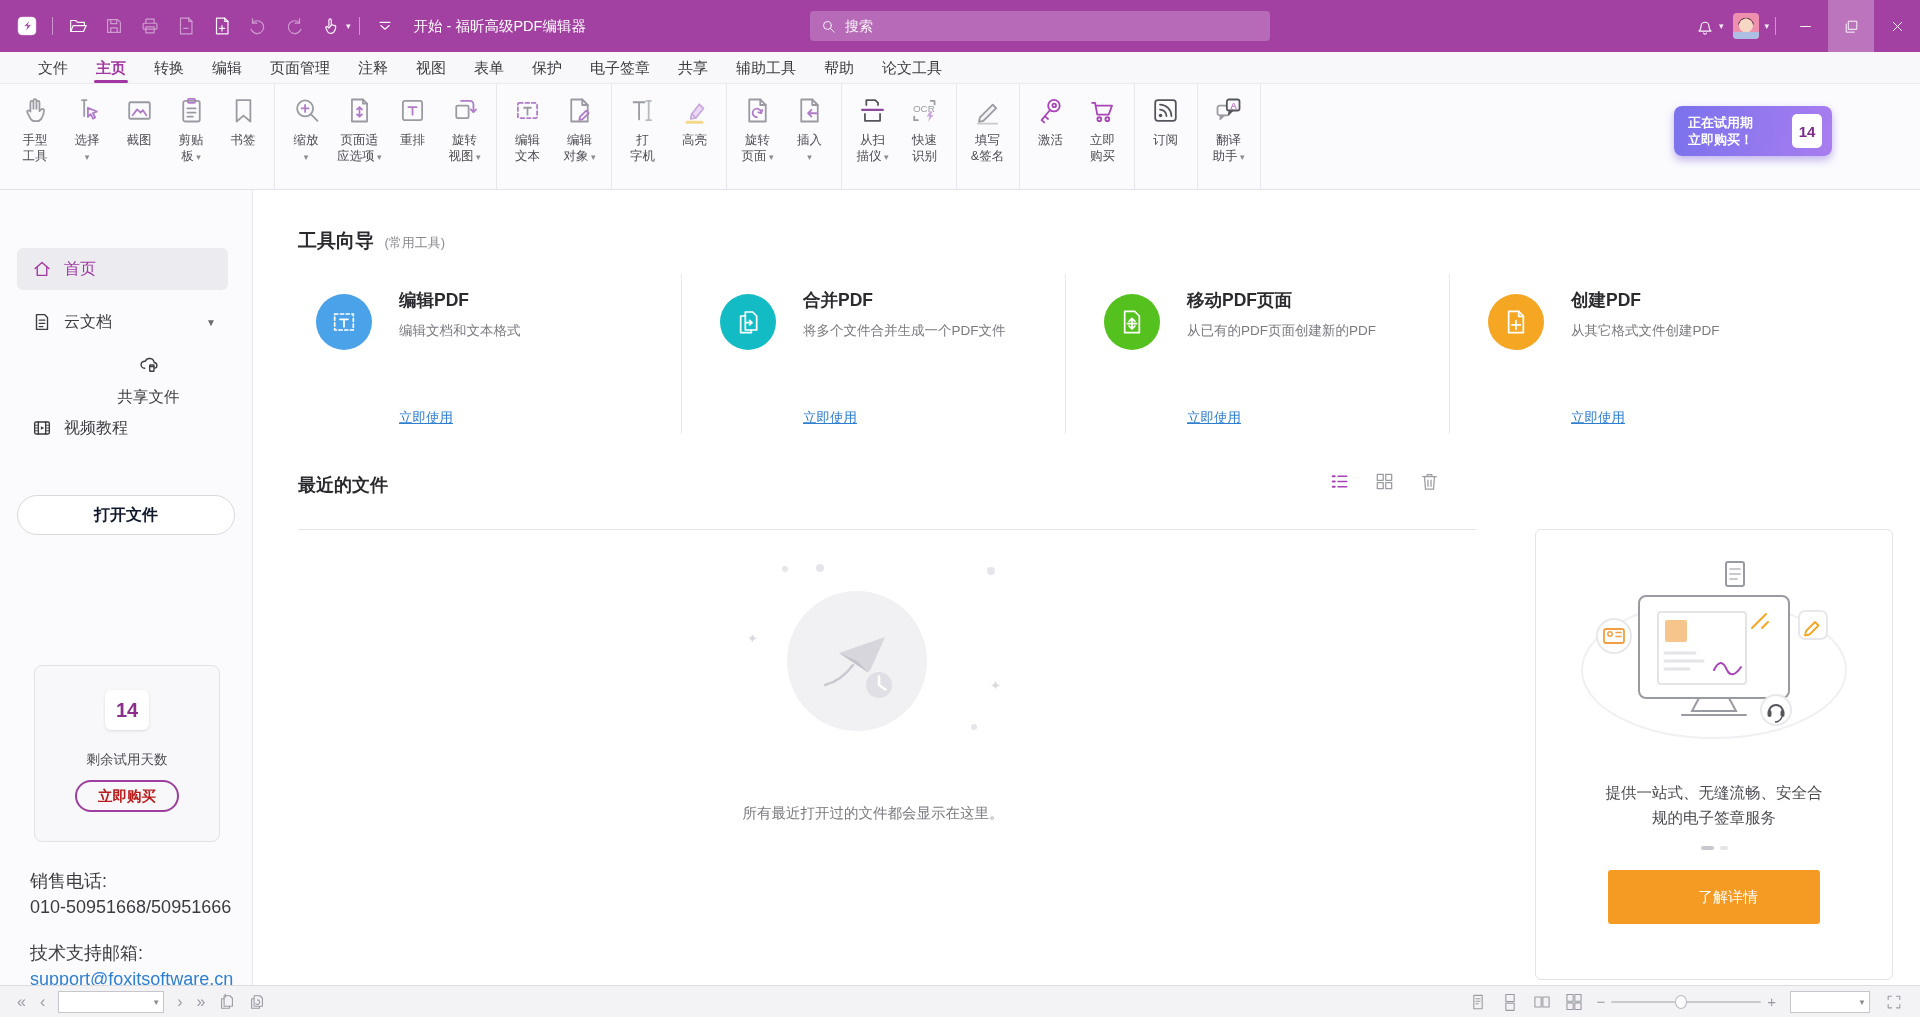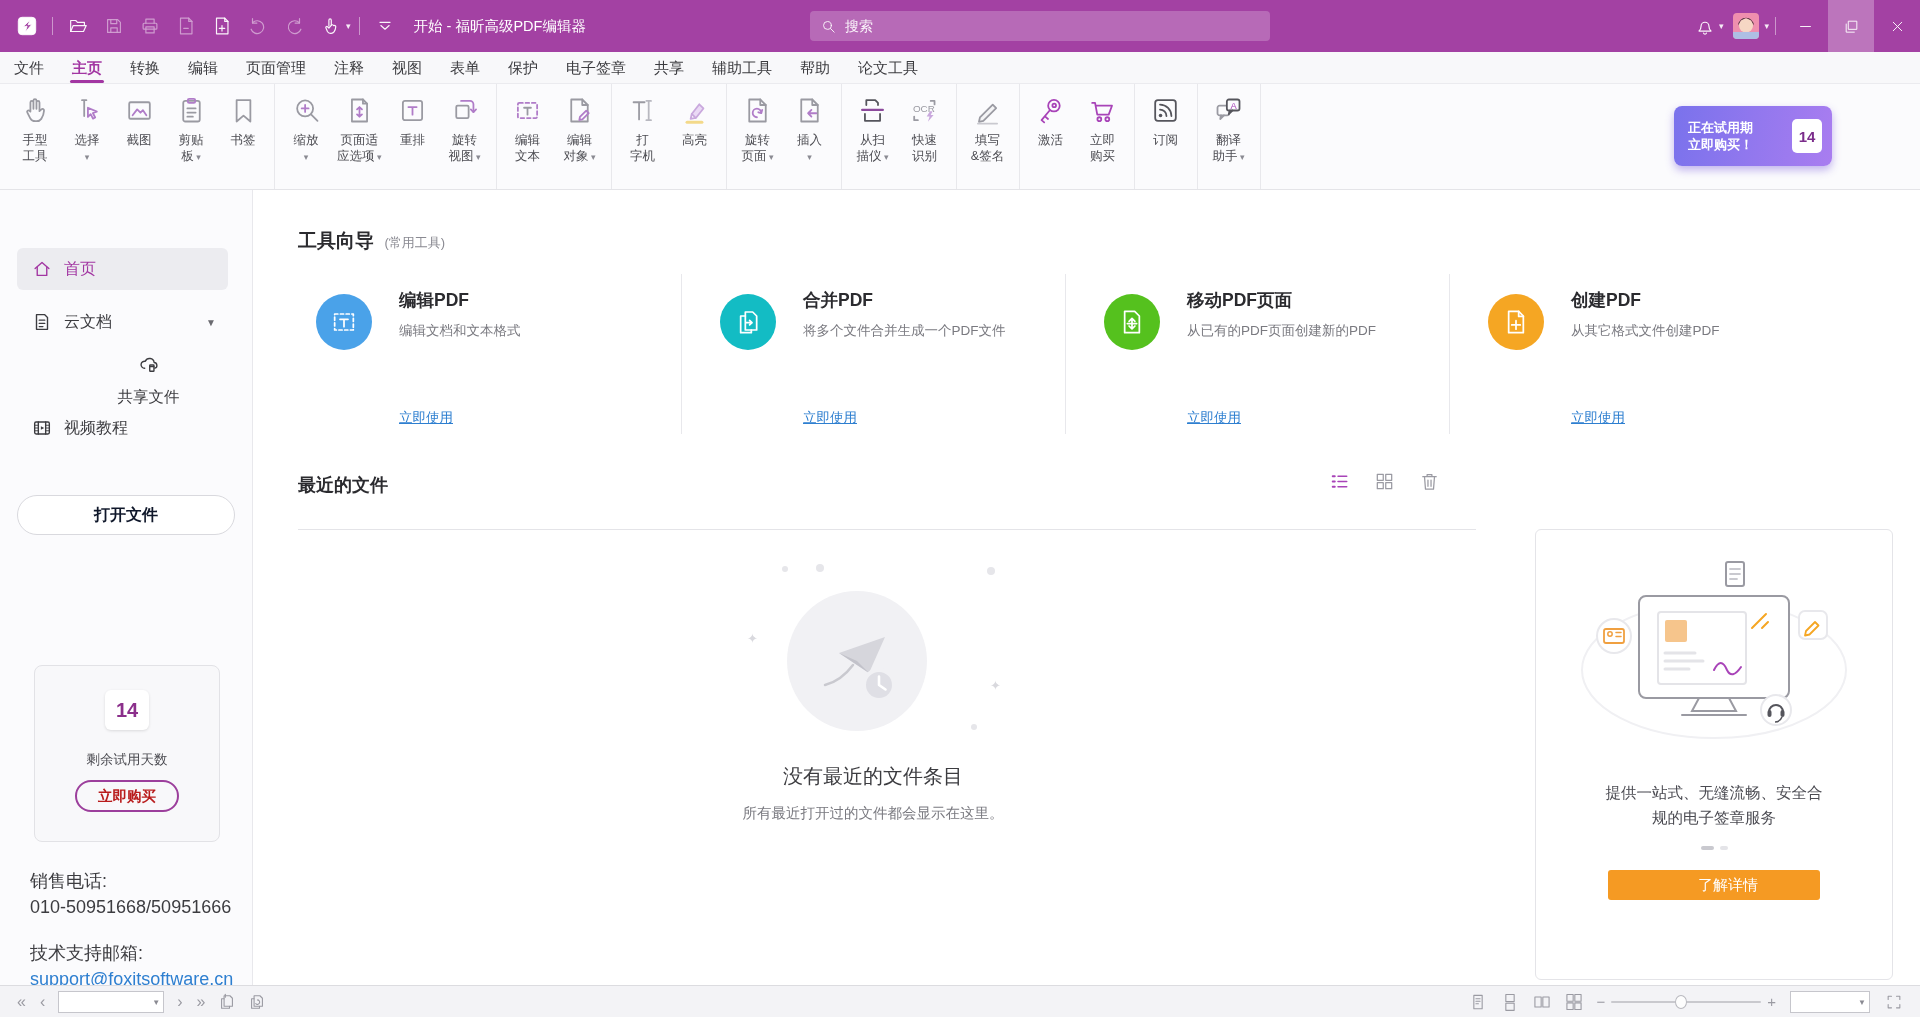--- a/index.html
+++ b/index.html
@@ -23,36 +23,36 @@
   #search-input { flex:1; background:transparent; border:none; outline:none; color:#fff; font-size:14px; }
   #search-input::placeholder { color:rgba(255,255,255,.92); }
   .tb-right { position:absolute; right:0; top:0; height:52px; display:flex; align-items:center; }
   .win-btn { width:46px; height:52px; display:flex; align-items:center; justify-content:center; }
   .win-btn svg { width:17px; height:17px; stroke:#fff; }
   .win-btn.hl { background:rgba(255,255,255,.28); }
   #avatar { width:26px; height:26px; border-radius:4px; overflow:hidden; }
 
   
   #menubar { position:absolute; left:0; top:52px; width:1920px; height:32px; background:#f8f8fa;
-    border-bottom:1px solid #ebebef; display:flex; align-items:stretch; padding-left:0; }
+    border-bottom:1px solid #ebebef; display:flex; align-items:stretch; padding-left:24px; }
   .mitem { position:relative; padding:7px 14px 0; font-size:15px; color:#3c3c40; white-space:nowrap; }
   .mitem.active { color:#a236a2; font-weight:bold; }
   .mitem.active::after { content:""; position:absolute; left:12px; right:12px; bottom:0; height:3px;
     background:#a236a2; border-radius:2px; }
 
   
   #ribbon { position:absolute; left:0; top:84px; width:1920px; height:106px; background:#fbfbfd;
     border-bottom:1px solid #e4e4e8; display:flex; padding-left:4px; }
   .rgroup { display:flex; padding:8px 5px 0; border-right:1px solid #e8e8ec; align-items:flex-start; }
   .rtool { min-width:52px; padding:2px 5px; display:flex; flex-direction:column; align-items:center;
     border-radius:3px; }
   .rtool svg { width:33px; height:33px; margin-bottom:5px; }
   .rlabel { font-size:12.5px; line-height:16px; color:#4c4c52; text-align:center; white-space:nowrap; }
   .rarr { font-size:9px; color:#8a8a92; }
-  #trial-badge { position:absolute; right:88px; top:106px; width:158px; height:60px; border-radius:8px;
+  #trial-badge { position:absolute; right:88px; top:106px; width:158px; height:50px; border-radius:8px;
     background:linear-gradient(100deg,#7a72ec,#a97df0); box-shadow:0 4px 8px rgba(122,90,220,.45);
     display:flex; align-items:center; padding:0 10px 0 14px; color:#fff; }
   #trial-badge .lines { font-size:13px; font-weight:bold; line-height:17px; }
   #trial-badge .days { margin-left:auto; width:30px; height:34px; background:#fff; border-radius:5px;
     color:#7b2d8b; font-weight:bold; font-size:15px; display:flex; align-items:center; justify-content:center; }
 
   
   #sidebar { position:absolute; left:0; top:190px; width:253px; height:795px; background:#fbfbfd;
     border-right:1px solid #e8e8ec; }
   #side-nav { padding-top:58px; }
@@ -110,21 +110,21 @@
     font-size:14.5px; color:#7a7a80; }
 
   
   #promo { position:absolute; left:1535px; top:529px; width:358px; height:451px; background:#fff;
     border:1px solid #e4e4e8; border-radius:6px; }
   #promo-illu { margin:28px auto 0; width:300px; height:200px; }
   #promo-text { margin-top:22px; text-align:center; font-size:15.5px; color:#4b4b52; line-height:25px; }
   #promo-dots { margin-top:16px; display:flex; justify-content:center; gap:6px; align-items:center; }
   #promo-dots .d1 { width:13px; height:4px; border-radius:2px; background:#c9c9cf; }
   #promo-dots .d2 { width:8px; height:4px; border-radius:2px; background:#e4e4e8; }
-  #promo-btn { display:block; margin:20px auto 0; width:212px; height:30px; background:#f59a23; border:none;
+  #promo-btn { display:block; margin:20px auto 0; width:212px; height:54px; background:#f59a23; border:none;
     border-radius:3px; color:#fff; font-size:15px; font-family:inherit;padding-left:28px; }
 
   
   #statusbar { position:absolute; left:0; bottom:0; width:1920px; height:32px; background:#f3f3f6;
     border-top:1px solid #dcdce0; display:flex; align-items:center; padding:0 10px; color:#8a8a92; }
   .sb-nav { font-size:16px; color:#9a9aa2; padding:0 7px; line-height:1; }
   #page-box-wrap { position:relative; margin:0 6px; }
   #page-input { width:106px; height:22px; border:1px solid #c6c6cc; background:#fff; outline:none;
     padding:0 16px 0 6px; font-size:12px; }
   #page-box-wrap .bv { position:absolute; right:4px; top:7px; font-size:8px; color:#8a8a92; }
@@ -692,21 +692,20 @@
 
   <div id="empty-circle">
     <svg viewBox="0 0 140 140" width="140" height="140">
       <path d="M52 62 L98 46 L82 82 Z" fill="#d6d6dc"></path>
       <path d="M52 62 L82 82 L70 70 Z" fill="#c2c2ca"></path>
       <path d="M66 74 q-12 16 -28 20" stroke="#c9c9cf" stroke-width="2.5" fill="none" stroke-linecap="round"></path>
       <circle cx="92" cy="94" r="15" fill="#dfdfe5" stroke="#f1f1f4" stroke-width="4"></circle>
       <path d="M92 94 V85.5 M92 94 l6.5 4.5" stroke="#fff" stroke-width="2.6" fill="none" stroke-linecap="round"></path>
     </svg>
   </div>
-  <div id="empty-title">没有最近的文件条目</div>
   <div id="empty-desc">所有最近打开过的文件都会显示在这里。</div>
 </div>
 
 <div id="promo">
   <div id="promo-illu">
     <svg viewBox="0 0 300 200" width="300" height="200">
       <ellipse cx="150" cy="112" rx="132" ry="68" fill="none" stroke="#f0f0f3" stroke-width="2"></ellipse>
       <rect x="75" y="38" width="150" height="102" rx="7" fill="#fff" stroke="#9a9aa2" stroke-width="2"></rect>
       <rect x="94" y="54" width="88" height="72" rx="3" fill="#fff" stroke="#e4e4e8" stroke-width="2"></rect>
       <rect x="101" y="62" width="22" height="22" rx="2" fill="#f6c58c"></rect>

